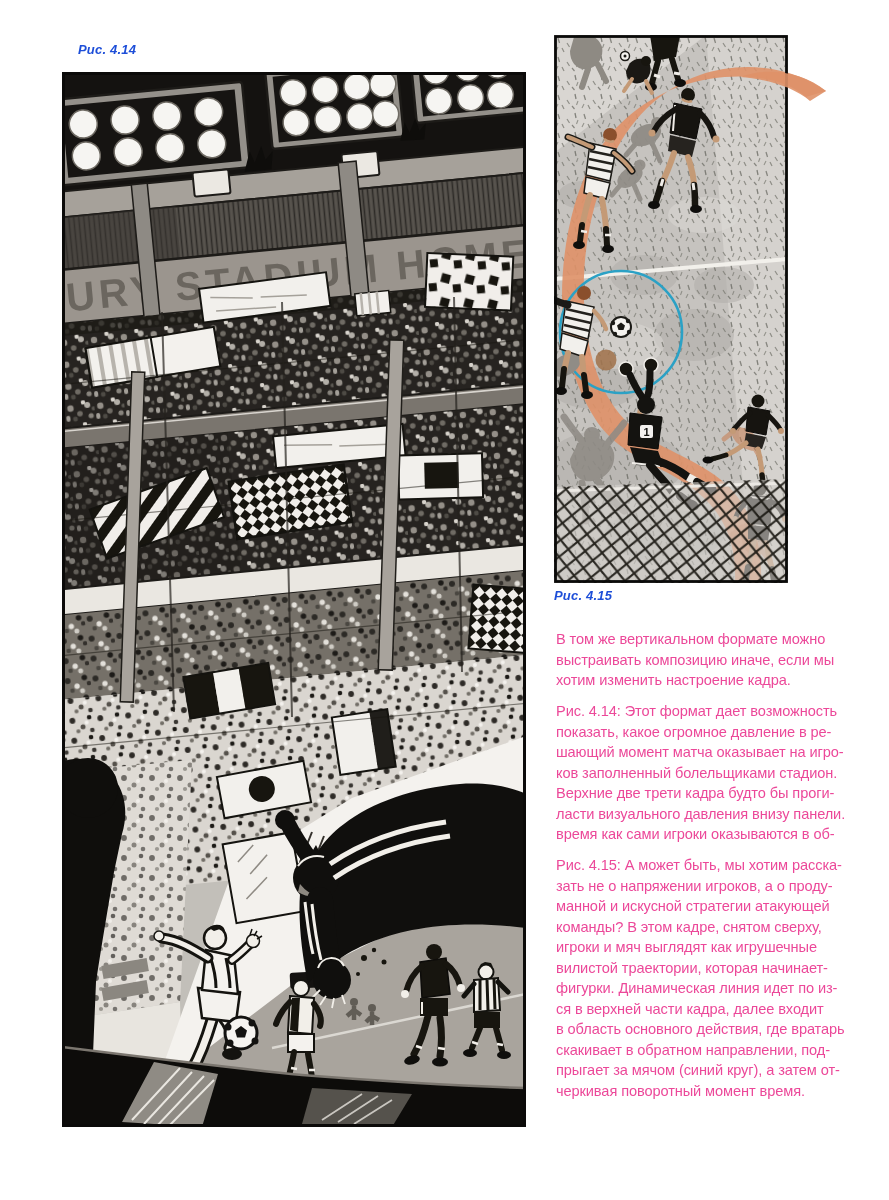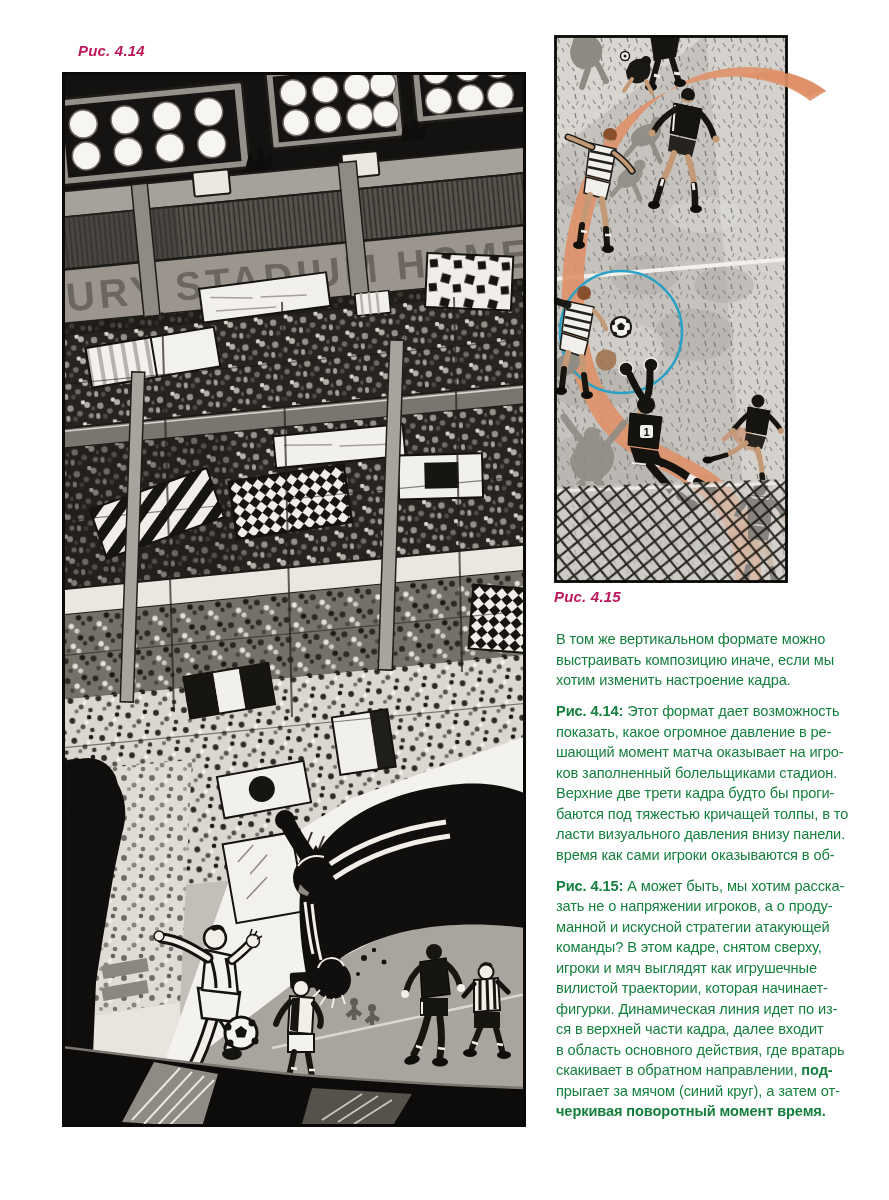--- a/index.html
+++ b/index.html
@@ -1,29 +1,29 @@
 <!DOCTYPE html>
 <html><head>
 <meta charset="utf-8">
 <style>
   html,body { margin:0; padding:0; background:#ffffff; }
   .page { position:relative; width:889px; height:1200px; background:#ffffff;
           font-family:"Liberation Sans",sans-serif; overflow:hidden; }
-  .fig-label { position:absolute; font-style:italic; font-weight:700; font-size:15px;
-               color:#be185d; letter-spacing:.2px; }
+  .fig-label { position:absolute; font-style:italic; font-weight:700; font-size:13px;
+               color:#1d4ed8; letter-spacing:.2px; }
   #label414 { left:78px; top:42px; }
   #label415 { left:554px; top:588px; width:234px; }
   .panel { position:absolute; }
   #panel414 { left:62px; top:72px; width:464px; height:1055px; }
   #panel415 { left:554px; top:35px; width:290px; height:548px; }
-  .text-col { position:absolute; left:556px; top:629px; width:300px; color:#15803d;
+  .text-col { position:absolute; left:556px; top:629px; width:300px; color:#ec4899;
               font-size:14.6px; line-height:20.5px; letter-spacing:-0.1px; }
   .para { margin:0 0 10.5px 0; }
   .line { white-space:nowrap; }
-  .b { font-weight:700; }
+  .b { font-weight:400; }
 </style>
 </head>
 <body>
 
 <div class="page">
 
   <div class="fig-label" id="label414">Рис. 4.14</div>
 
   <div class="panel" id="panel414">
   <svg width="464" height="1055" viewBox="0 0 464 1055">
@@ -561,21 +561,20 @@
         <div class="line"><span>В том же вертикальном формате можно</span></div>
         <div class="line"><span>выстраивать композицию иначе, если мы</span></div>
         <div class="line"><span>хотим изменить настроение кадра.</span></div>
       </div>
       <div class="para">
         <div class="line"><span class="b">Рис. 4.14:</span><span> Этот формат дает возможность</span></div>
         <div class="line"><span>показать, какое огромное давление в ре-</span></div>
         <div class="line"><span>шающий момент матча оказывает на игро-</span></div>
         <div class="line"><span>ков заполненный болельщиками стадион.</span></div>
         <div class="line"><span>Верхние две трети кадра будто бы проги-</span></div>
-        <div class="line"><span>баются под тяжестью кричащей толпы, в то</span></div>
         <div class="line"><span>ласти визуального давления внизу панели.</span></div>
         <div class="line"><span>время как сами игроки оказываются в об-</span></div>
       </div>
       <div class="para">
         <div class="line"><span class="b">Рис. 4.15:</span><span> А может быть, мы хотим расска-</span></div>
         <div class="line"><span>зать не о напряжении игроков, а о проду-</span></div>
         <div class="line"><span>манной и искусной стратегии атакующей</span></div>
         <div class="line"><span>команды? В этом кадре, снятом сверху,</span></div>
         <div class="line"><span>игроки и мяч выглядят как игрушечные</span></div>
         <div class="line"><span>вилистой траектории, которая начинает-</span></div>

